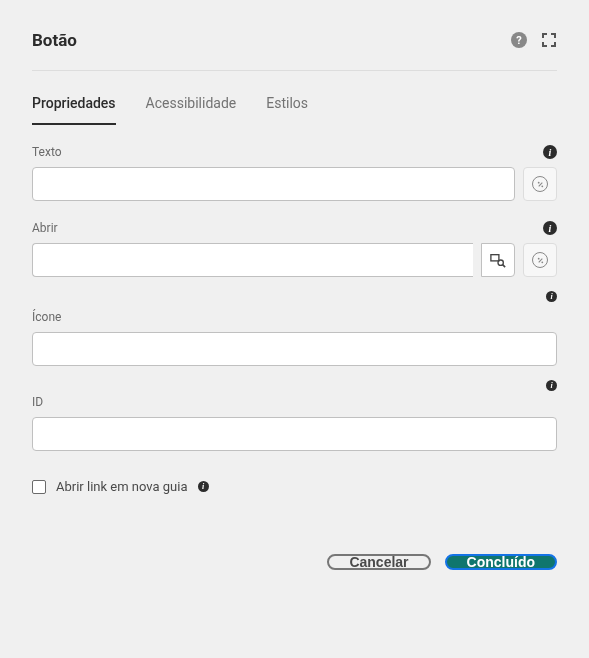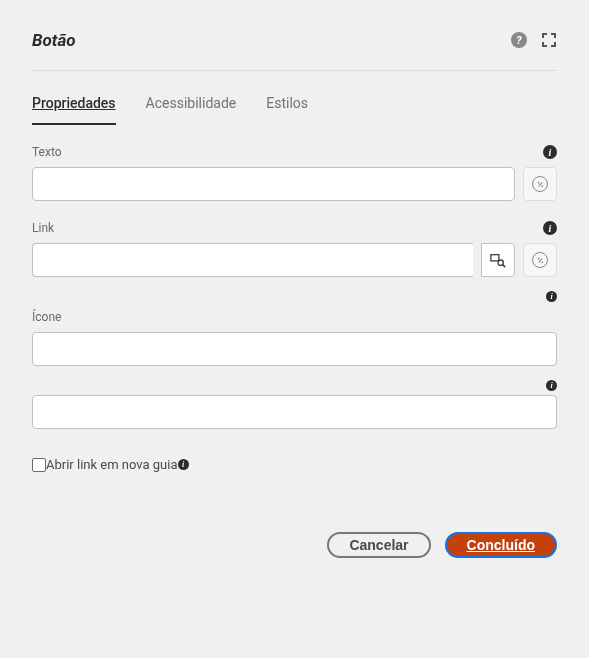--- a/index.html
+++ b/index.html
@@ -11,21 +11,20 @@
       padding: 30px 32px;
       color: #2c2c2c;
       font-size: 13px;
     }
     .header {
       display: flex;
       align-items: center;
       justify-content: space-between;
       padding-bottom: 20px;
       border-bottom: 1px solid #ddd;
-      font-style: italic;
     }
     .title {
       font-size: 17px;
       font-weight: 700;
       color: #2c2c2c;
     }
     .header-icons {
       display: flex;
       gap: 14px;
       align-items: center;
@@ -55,21 +54,20 @@
       font-size: 14px;
       color: #737373;
       padding-bottom: 12px;
       cursor: pointer;
       border-bottom: 2px solid transparent;
     }
     .tab.active {
       color: #2c2c2c;
       font-weight: 500;
       border-bottom: 2px solid #2c2c2c;
-      text-decoration: underline;
     }
     .form-group {
       margin-top: 20px;
     }
     .label-row {
       display: flex;
       justify-content: space-between;
       align-items: center;
       margin-bottom: 8px;
     }
@@ -154,60 +152,59 @@
       justify-content: center;
     }
     .info-row-right {
       display: flex;
       justify-content: flex-end;
       margin-top: 14px;
     }
     .checkbox-row {
       display: flex;
       align-items: center;
-      gap: 0;
+      gap: 10px;
       margin-top: 28px;
     }
     .checkbox {
       width: 14px; height: 14px;
       border: 1.5px solid #6a6a6a;
       border-radius: 2px;
       background: #fff;
       cursor: pointer;
     }
     .checkbox-label {
       font-size: 13px;
       color: #4a4a4a;
     }
     .footer {
       display: flex;
       justify-content: flex-end;
       gap: 14px;
       margin-top: 60px;
     }
     .btn {
-      height: 26px;
+      height: 16px;
       padding: 0 20px;
       border-radius: 17px;
       font-size: 14px;
       font-weight: 600;
       cursor: pointer;
       display: flex;
       align-items: center;
     }
     .btn-secondary {
       background: transparent;
       border: 2px solid #777;
       color: #4a4a4a;
     }
     .btn-primary {
-      background: #c2410c;
+      background: #0f766e;
       border: 2px solid #1473e6;
       color: #fff;
-      text-decoration: underline;
     }
   </style>
 </head>
 <body>
 
 <div class="header">
   <div class="title">Botão</div>
   <div class="header-icons">
     <div class="icon-help">?</div>
     <div class="icon-fullscreen">
@@ -238,21 +235,21 @@
             <circle cx="3" cy="3" r="1" fill="#888"></circle>
             <circle cx="7" cy="7" r="1" fill="#888"></circle>
           </svg>
       </div>
     </div>
   </div>
 </div>
 
 <div class="form-group">
   <div class="label-row">
-    <div class="label">Link</div>
+    <div class="label">Abrir</div>
     <div class="info-dark">i</div>
   </div>
   <div class="input-row">
     <input class="text-input with-suffix" type="text" value="" style="">
     <div class="input-suffix-btn">
       <svg viewBox="0 0 18 18" width="16" height="16">
         <rect x="1" y="3" width="9" height="7" fill="none" stroke="#444" stroke-width="1.5"></rect>
         <circle cx="12" cy="12" r="3" fill="none" stroke="#444" stroke-width="1.5"></circle>
         <line x1="14.2" y1="14.2" x2="17" y2="17" stroke="#444" stroke-width="1.8"></line>
       </svg>
@@ -278,20 +275,23 @@
   </div>
   <div class="input-row">
     <input class="text-input" type="text" value="" style="">
   </div>
 </div>
 
 <div class="info-row-right">
   <div class="info-small">i</div>
 </div>
 <div class="form-group" style="margin-top:4px">
+  <div class="label-row" style="margin-bottom:8px">
+    <div class="label">ID</div>
+  </div>
   <div class="input-row">
     <input class="text-input" type="text" value="" style="">
   </div>
 </div>
 
 <div class="checkbox-row">
   <div class="checkbox"></div>
   <div class="checkbox-label">Abrir link em nova guia</div>
   <div class="info-small">i</div>
 </div>

